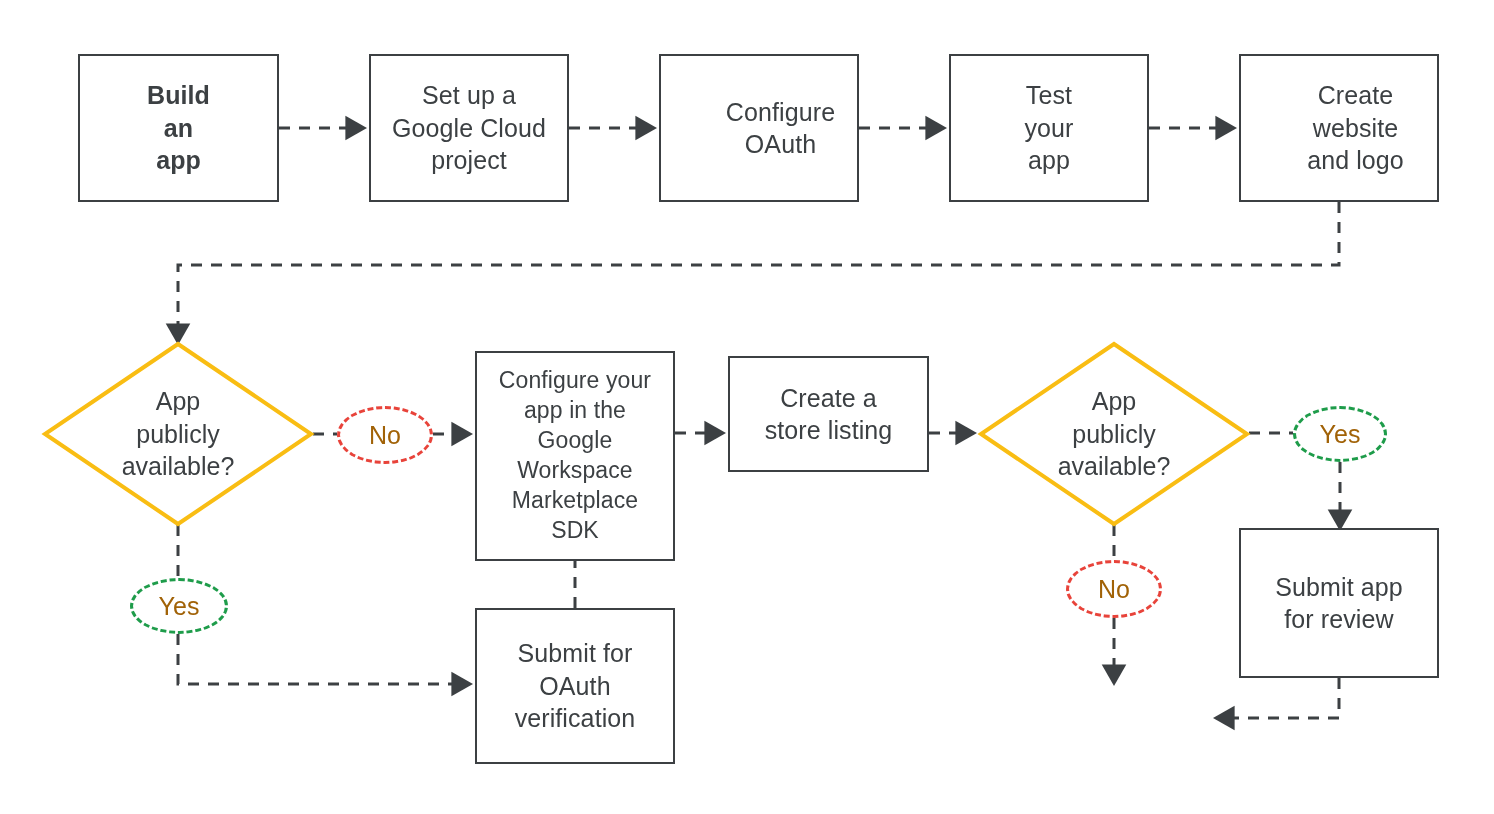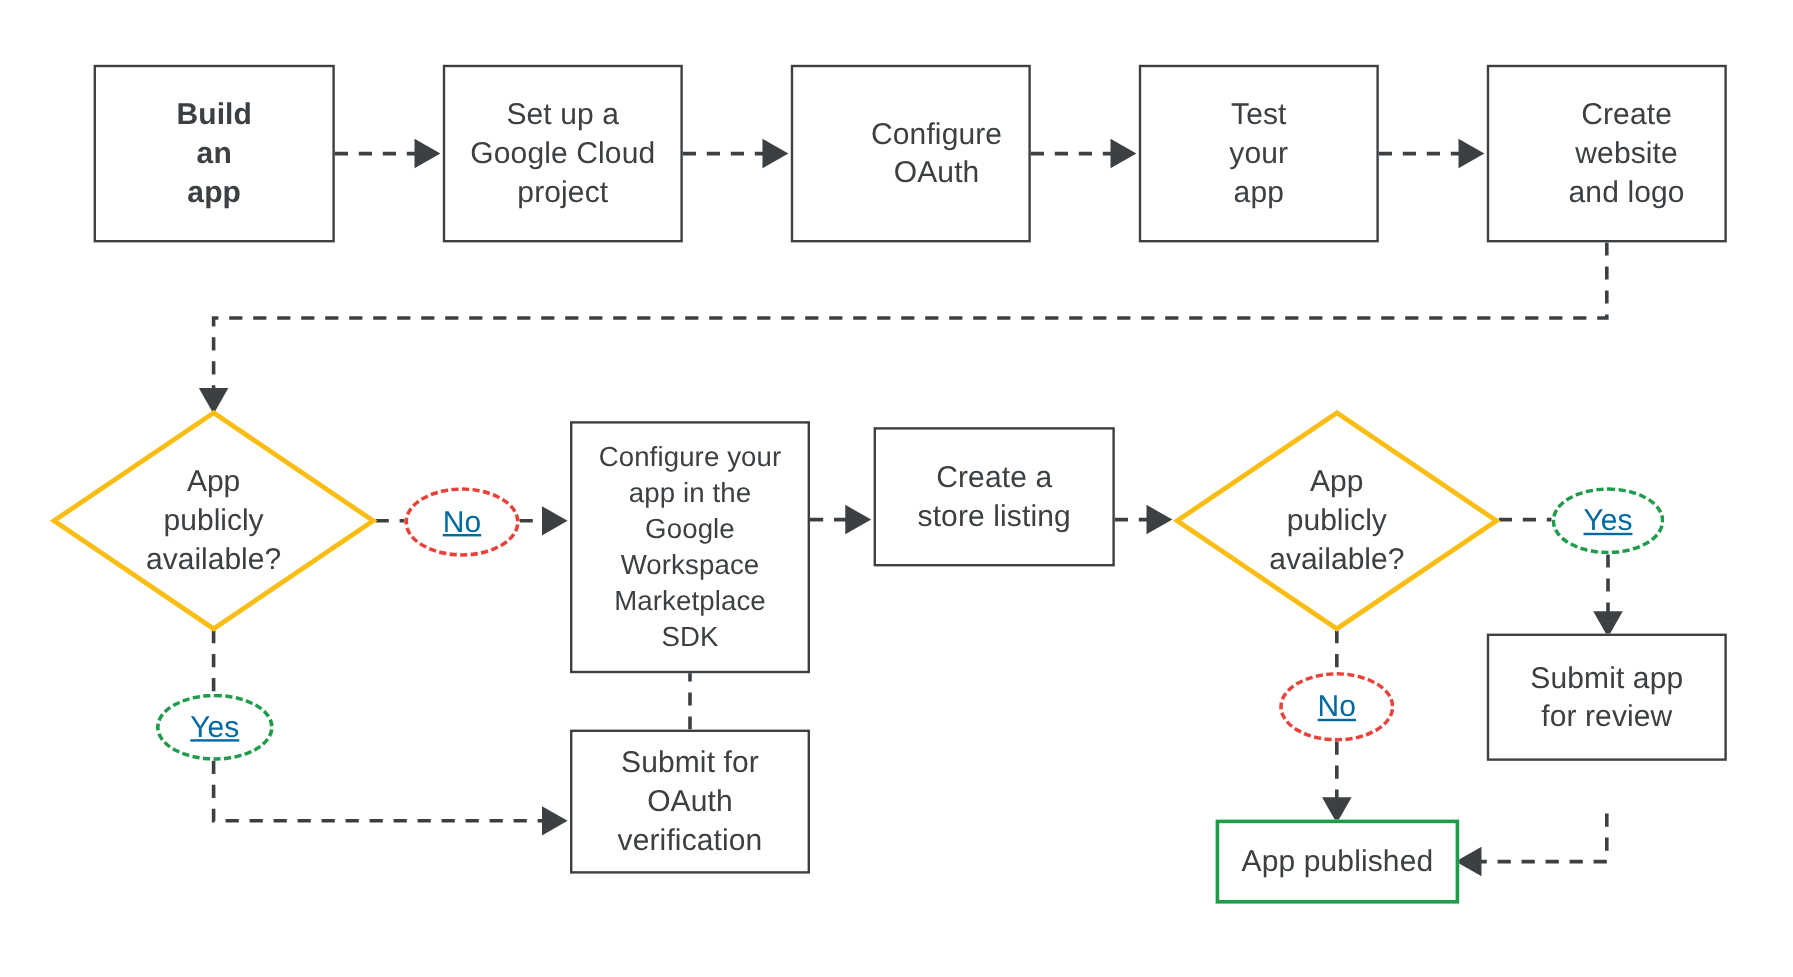--- a/index.html
+++ b/index.html
@@ -57,24 +57,23 @@
   }
   
   .pill{
     position:absolute;
     box-sizing:border-box;
     display:flex;
     align-items:center;
     justify-content:center;
     background:#ffffff;
     font-size:25px;
-    color:#0369a1;
+    color:#a16207;
     border-radius:50%;
     z-index:4;
-    text-decoration:underline;
   }
   .pill.yes{border:3.5px dashed #1e9c4a;}
   .pill.no{border:3.5px dashed #e8433a;}
   
   #edges{
     position:absolute;left:0;top:0;
     width:1494px;height:814px;
     z-index:1;
   }
 </style>
@@ -151,37 +150,36 @@
   <div class="node box small" style="left: 475px; top: 323px; width: 200px; height: 210px; border-color: rgb(60, 64, 67);">Configure your
 app in the
 Google
 Workspace
 Marketplace
 SDK</div>
 
   <div class="node box" style="left: 728px; top: 356px; width: 201px; height: 116px; border-color: rgb(60, 64, 67);">Create a
 store listing</div>
 
-  <div class="node box" style="left: 475px; top: 608px; width: 200px; height: 120px; border-color: rgb(60, 64, 67);">Submit for
+  <div class="node box" style="left: 475px; top: 608px; width: 200px; height: 156px; border-color: rgb(60, 64, 67);">Submit for
 OAuth
 verification</div>
 
   <div class="diamond" style="left:979px;top:342px;width:270px;height:184px;">
     <svg width="270" height="184" viewBox="0 0 270 184" xmlns="http://www.w3.org/2000/svg">
       <polygon points="135,2 268,92 135,182 2,92" fill="#ffffff" stroke="#f9bd13" stroke-width="4" stroke-linejoin="miter"></polygon>
     </svg>
     <div class="dlabel">App
 publicly
 available?</div>
   </div>
 
-  <div class="node box" style="left: 1239px; top: 528px; width: 200px; height: 106px; border-color: rgb(60, 64, 67);">Submit app
+  <div class="node box" style="left: 1239px; top: 528px; width: 200px; height: 150px; border-color: rgb(60, 64, 67);">Submit app
 for review</div>
 
-  <div class="node box published" style="left: 1013px; top: 683px; width: 203px; height: 70px; border-color: rgb(30, 156, 74);">App published</div>
 
   <div class="pill no" style="left: 337px; top: 406px; width: 96px; height: 58px; border-color: rgb(232, 67, 58);">No</div>
 
   <div class="pill yes" style="left: 130px; top: 578px; width: 98px; height: 56px; border-color: rgb(30, 156, 74);">Yes</div>
 
   <div class="pill yes" style="left: 1293px; top: 406px; width: 94px; height: 56px; border-color: rgb(30, 156, 74);">Yes</div>
 
   <div class="pill no" style="left: 1066px; top: 560px; width: 96px; height: 58px; border-color: rgb(232, 67, 58);">No</div>
 
 </div>

